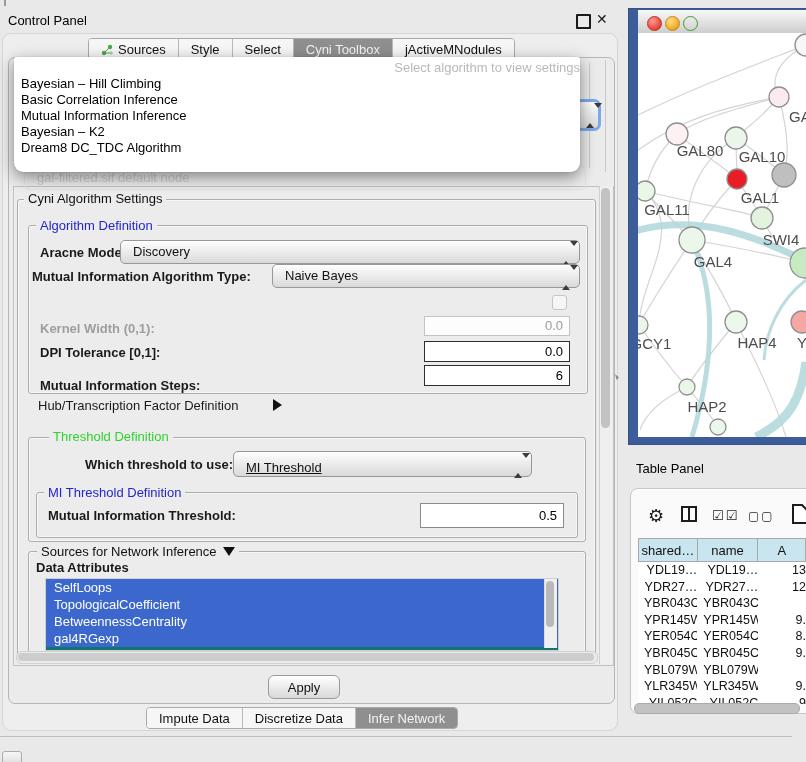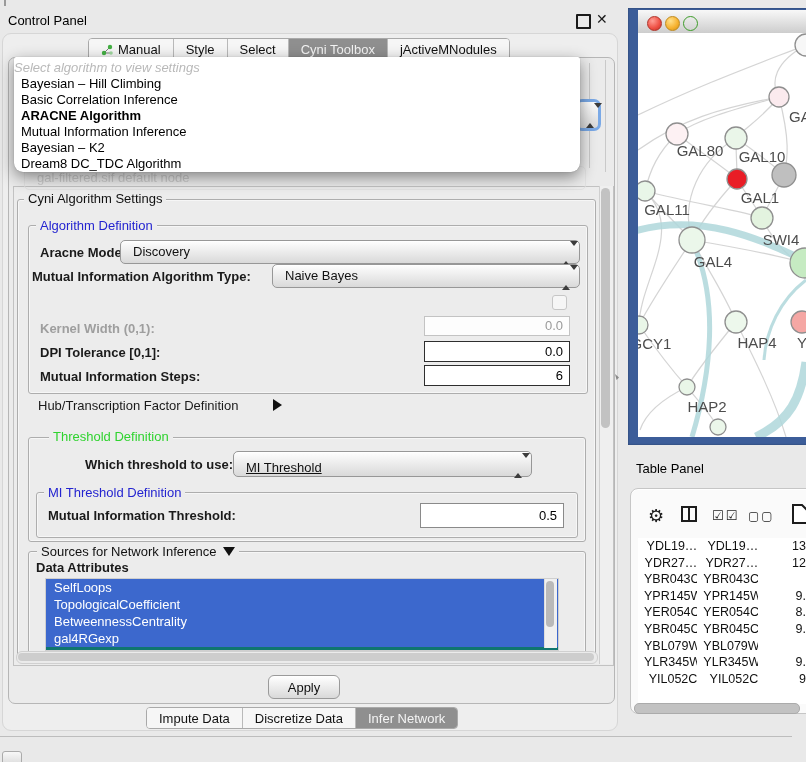--- a/index.html
+++ b/index.html
@@ -16,21 +16,21 @@
   
   .tabbar{left:88px;top:38px;height:21px;display:flex;border:1px solid #a9a9a9;border-radius:4px;overflow:hidden;background:#f6f6f6;z-index:5;}
   .tab{display:flex;align-items:center;justify-content:center;padding:0 12px;font-size:13px;color:#111;border-right:1px solid #b9b9b9;background:#f6f6f6;}
   .tab:last-child{border-right:none;}
   .tab.active{background:#8f8f8f;color:#f4f4f4;}
   .tab .ticon{margin-right:5px;display:inline-block;line-height:0;}
   .tabbar-bottom{left:146px;top:707px;height:20px;display:flex;border:1px solid #a9a9a9;border-radius:4px;overflow:hidden;background:#f6f6f6;z-index:6;}
   
   .popup{left:14px;top:57px;width:566px;height:115px;background:#fff;border-radius:2px 2px 9px 9px;
          box-shadow:0 5px 16px rgba(0,0,0,.45),0 0 1px rgba(0,0,0,.35);z-index:50;}
-  .popup .prompt{height:19px;line-height:21px;text-align:left;color:#b9b9b9;font-size:13px;font-style:italic;}
+  .popup .prompt{height:19px;line-height:21px;text-align:right;color:#b9b9b9;font-size:13px;}
   .algo-item{height:16px;line-height:16px;padding-left:7px;font-size:13px;color:#000;white-space:nowrap;}
   .algo-item.sel{font-weight:bold;}
   
   .frag-line{background:#c9c9c9;z-index:2;}
   .frag-spin{left:575px;top:99px;width:20px;height:26px;border:3px solid #7aa9e6;border-radius:7px;
              background:linear-gradient(#fdfdfd,#d8d8d8);z-index:2;}
   .ghost-combo{left:24px;top:166px;width:560px;height:22px;border:1px solid #e2e2e2;border-radius:5px;z-index:1;color:#cbcbcb;}
   .ghost-combo span{position:absolute;left:12px;top:3px;}
   
   .scrollpane{left:13px;top:186px;width:599px;height:478px;border:1px solid #c2c2c2;background:#ececec;}
@@ -106,21 +106,21 @@
     <div class="tab">
       <span class="ticon">
         <svg width="12" height="12" viewBox="0 0 12 12">
             <line x1="3" y1="9" x2="9" y2="3" stroke="#7a7a7a" stroke-width="1"></line>
             <line x1="3" y1="9" x2="10" y2="9" stroke="#7a7a7a" stroke-width="1"></line>
             <circle cx="3" cy="9" r="2.2" fill="#43b043"></circle>
             <circle cx="9" cy="3" r="2.2" fill="#43b043"></circle>
             <circle cx="10" cy="9" r="1.8" fill="#9fd89f"></circle>
           </svg>
       </span>
-      <span>Manual</span>
+      <span>Sources</span>
     </div>
     <div class="tab">
         <span>Style</span>
       </div>
     <div class="tab">
         <span>Select</span>
       </div>
     <div class="tab active">
         <span>Cyni Toolbox</span>
       </div>
@@ -136,21 +136,20 @@
   </div>
   <div class="abs ghost-combo">
     <span>gal-filtered.sif default node</span>
   </div>
 
   <div class="abs popup">
     <div class="prompt">Select algorithm to view settings</div>
     <div id="algo-items">
         <div class="algo-item">Bayesian – Hill Climbing</div>
         <div class="algo-item">Basic Correlation Inference</div>
-        <div class="algo-item sel">ARACNE Algorithm</div>
         <div class="algo-item">Mutual Information Inference</div>
         <div class="algo-item">Bayesian – K2</div>
         <div class="algo-item">Dream8 DC_TDC Algorithm</div>
       </div>
   </div>
 
   <div class="abs scrollpane"></div>
   <div class="abs vtrack"></div>
   <div class="abs vthumb"></div>
   <div class="abs cursor-mark"></div>
@@ -174,21 +173,21 @@
   </div>
 
   <div class="checkbox" style="left:552px;top:295px;"></div>
 
   <div class="lbl dim" style="left:40px;top:321px;">Kernel Width (0,1):</div>
   <div class="field disabled" style="left:424px;top:316px;width:138px;height:18px;line-height:18px;">0.0</div>
 
   <div class="lbl" style="left:40px;top:345px;">DPI Tolerance [0,1]:</div>
   <div class="field" style="left:424px;top:341px;width:138px;height:19px;line-height:19px;">0.0</div>
 
-  <div class="lbl" style="left:40px;top:369px;">Mutual Information Steps:</div>
+  <div class="lbl" style="left:40px;top:378px;">Mutual Information Steps:</div>
   <div class="field" style="left:424px;top:365px;width:138px;height:19px;line-height:19px;">6</div>
 
   <div class="lbl normal" style="left:38px;top:398px;">Hub/Transcription Factor Definition</div>
   <div class="tri-right" style="left:273px;top:399px;"></div>
 
   <div class="groupbox" style="left:28px;top:437px;width:556px;height:103px;"></div>
   <div class="grouptitle gt-green" style="left:37px;top:429px;margin-left:12px;">Threshold Definition</div>
 
   <div class="lbl" style="left:85px;top:457px;">Which threshold to use:</div>
   <div class="combo" style="left:233px;top:451px;width:297px;height:24px;">
@@ -311,20 +310,25 @@
   </div>
   <div class="tp-icon" style="left:712px;top:508px;font-size:13px;letter-spacing:2px;">☑☑</div>
   <div class="tp-icon" style="left:748px;top:509px;font-size:12px;letter-spacing:2px;">▢▢</div>
   <div class="tp-icon" style="left:792px;top:504px;">
     <svg width="16" height="20" viewBox="0 0 16 20">
         <path d="M1,1 h9 l5,5 v13 h-14 z" fill="#fff" stroke="#1c1c1c" stroke-width="2"></path>
       </svg>
   </div>
 
   <div class="abs tbl">
+    <div class="tbl-head" id="tbl-head">
+        <div class="tbl-hcell" style="width: 75px;">shared…</div>
+        <div class="tbl-hcell" style="width: 77px;">name</div>
+        <div class="tbl-hcell" style="width: 60px;">A</div>
+      </div>
     <div id="tbl-body">
         <div class="tbl-row">
           <div class="tbl-cell" style="width: 75px;">YDL19…</div>
           <div class="tbl-cell" style="width: 77px;">YDL19…</div>
           <div class="tbl-cell" style="width: 60px;">13</div>
         </div>
         <div class="tbl-row">
           <div class="tbl-cell" style="width: 75px;">YDR27…</div>
           <div class="tbl-cell" style="width: 77px;">YDR27…</div>
           <div class="tbl-cell" style="width: 60px;">12</div>

